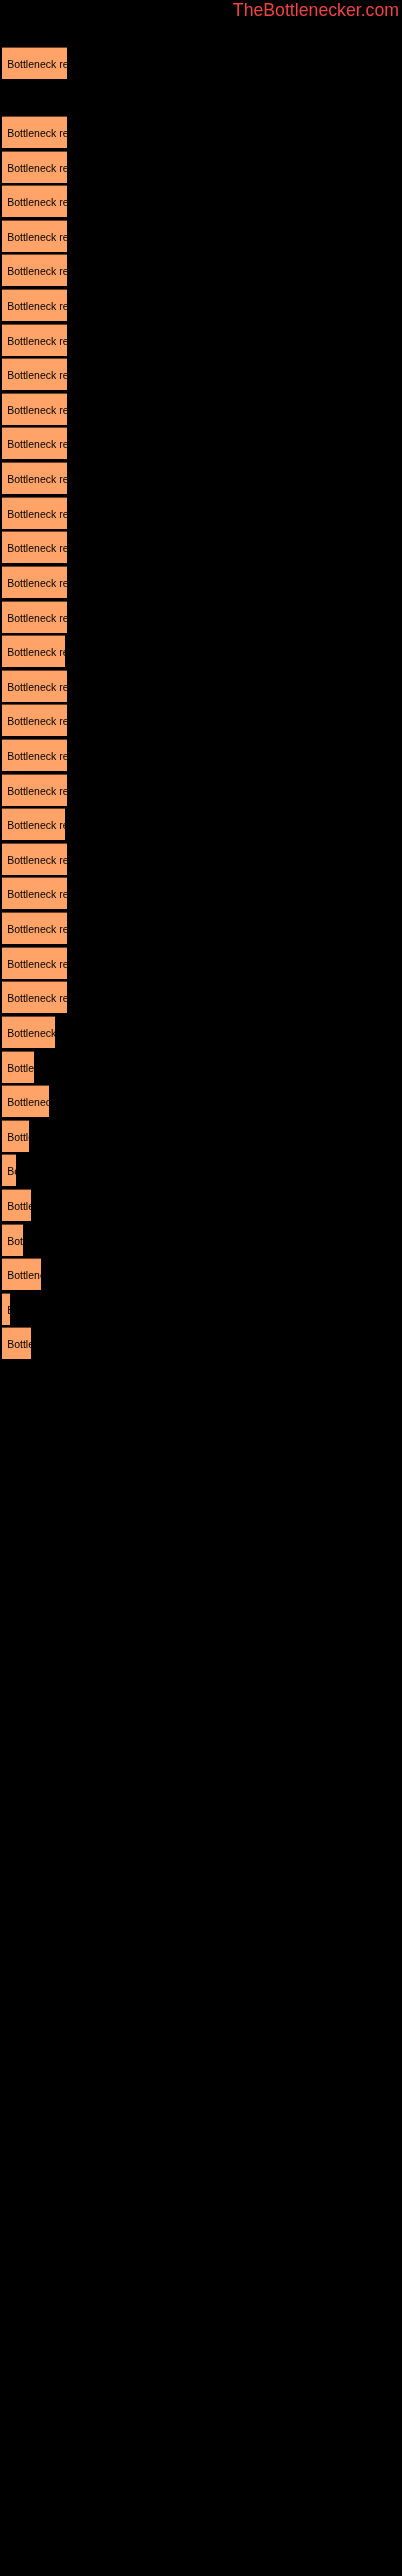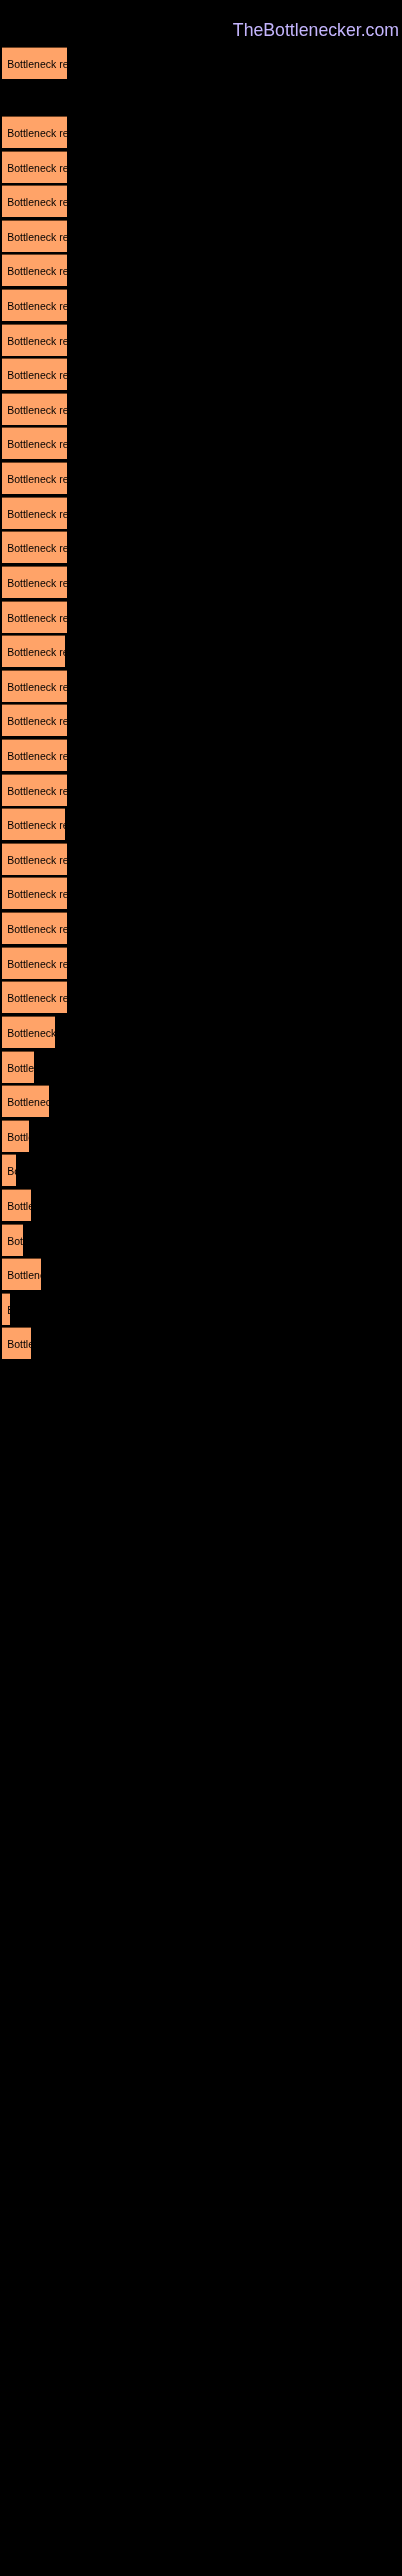--- a/index.html
+++ b/index.html
@@ -19,25 +19,24 @@
     position: absolute;
     inset: 0;
     background: #000000;
   }
   #site-title {
     position: absolute;
     right: 4px;
     top: 0.8px;
     font-size: 17.7px;
     line-height: 19.3px;
-    color: #c4b5fd;
+    color: #ef4444;
     font-family: "Liberation Sans", sans-serif;
     white-space: nowrap;
     letter-spacing: 0px;
-    margin-top: 20px;
   }
   #bars-layer {
     position: absolute;
     left: 0;
     top: 0;
     width: 403px;
     height: 2576px;
   }
   .bar-row {
     position: absolute;

